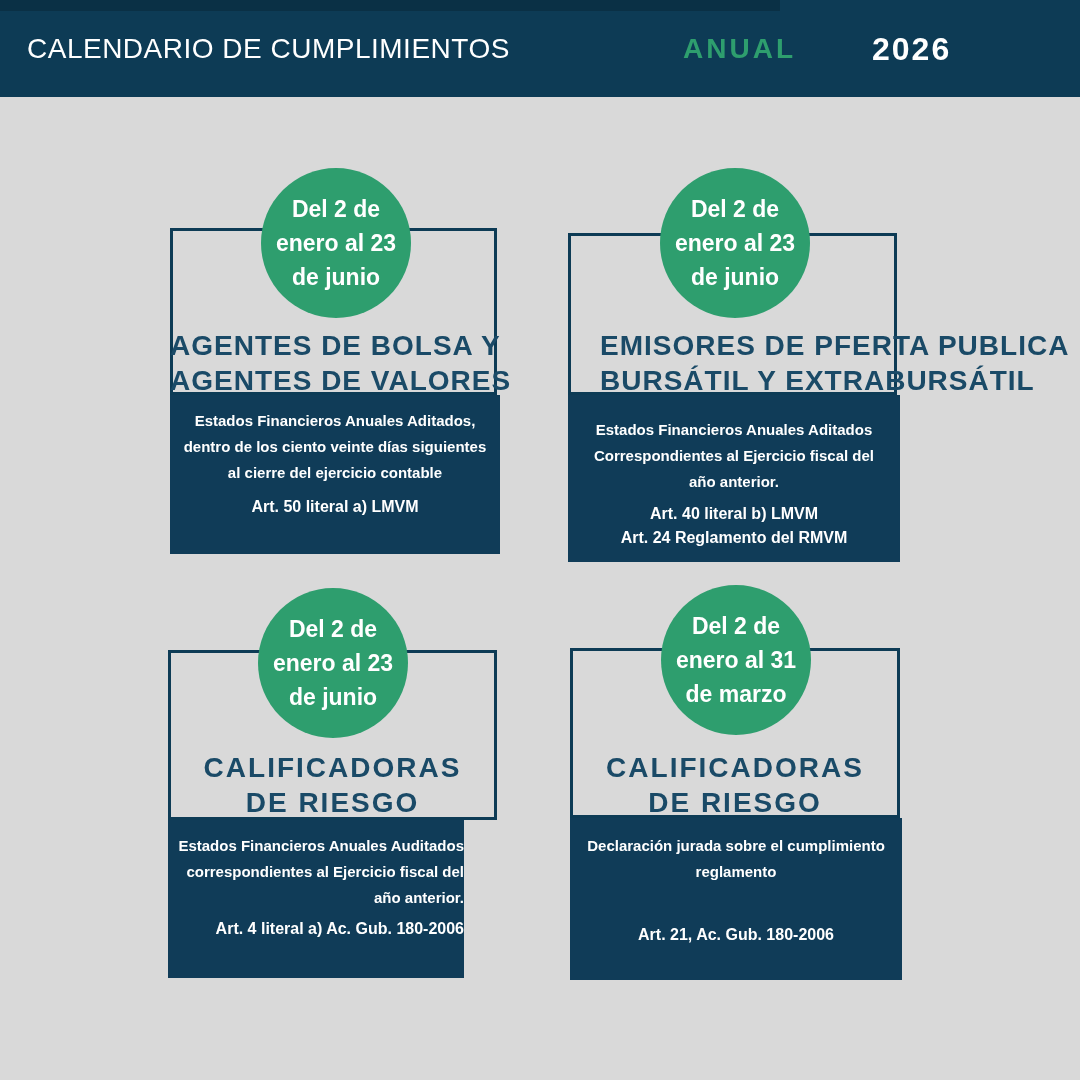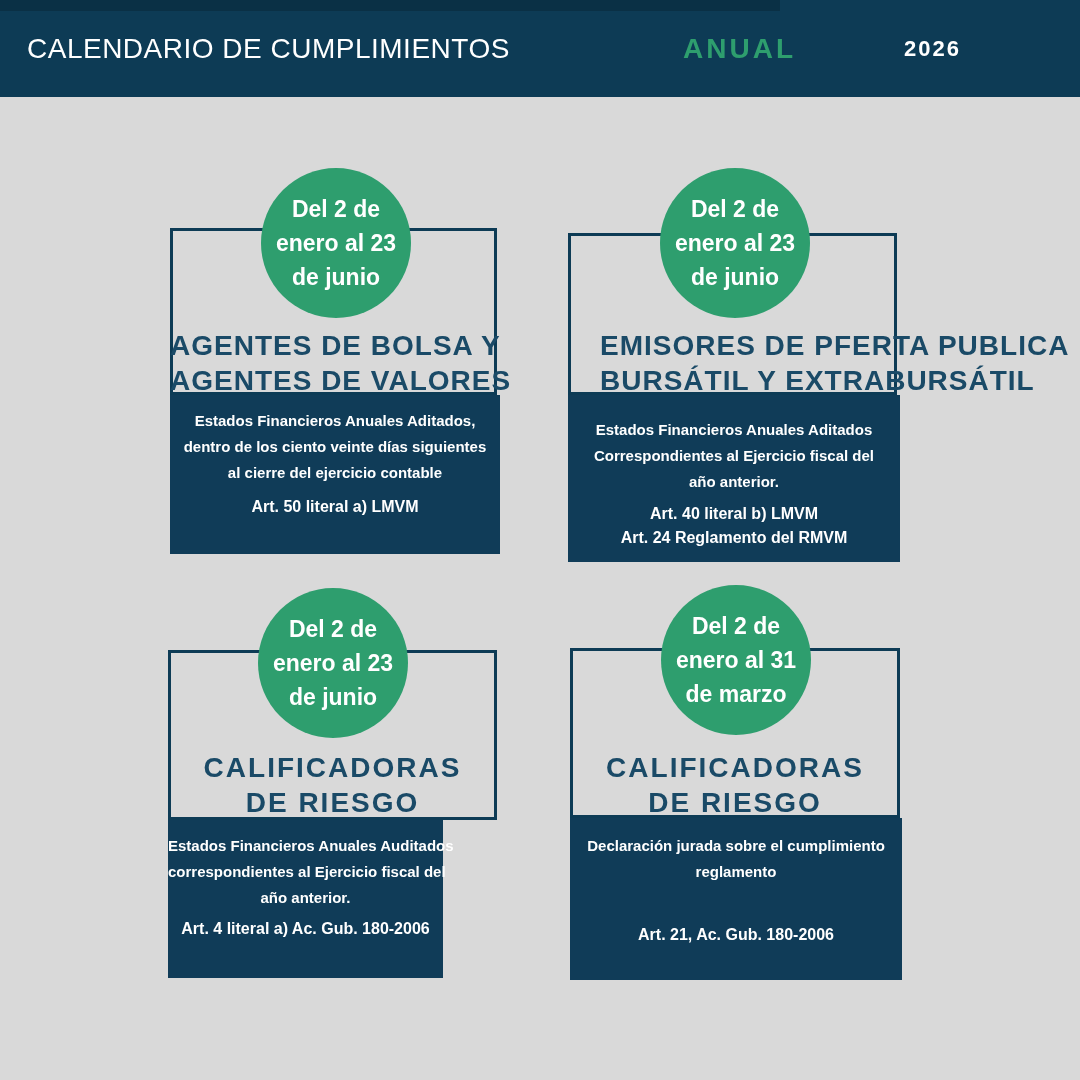--- a/index.html
+++ b/index.html
@@ -18,22 +18,22 @@
     position:relative;overflow:hidden;
   }
   .canvas{position:absolute;left:0;top:0;width:1080px;height:1080px;background:var(--background);}
   
   .header{position:absolute;left:0;top:0;width:1080px;height:97px;background:var(--header-navy);}
   .header::before{content:"";position:absolute;left:0;top:0;width:780px;height:11px;background:rgba(0,0,0,0.18);}
   .header-title{position:absolute;left:27px;top:50%;transform:translateY(-50%);
     color:var(--white);font-size:28px;font-weight:normal;letter-spacing:0.5px;white-space:nowrap;}
   .header-period{position:absolute;left:683px;top:50%;transform:translateY(-50%);
     color:var(--green);font-size:28px;font-weight:bold;letter-spacing:3px;white-space:nowrap;}
-  .header-year{position:absolute;left:904px;top:50%;transform:translateY(-50%);
-    color:var(--white);font-size:22px;font-weight:bold;letter-spacing:2px;white-space:nowrap;text-align:center;}
+  .header-year{position:absolute;left:872px;top:50%;transform:translateY(-50%);
+    color:var(--white);font-size:32px;font-weight:bold;letter-spacing:2px;white-space:nowrap;text-align:center;}
   
   .card{position:absolute;}
   .frame{position:absolute;left:0;top:0;border:3px solid var(--header-navy);box-sizing:border-box;}
   .badge{position:absolute;width:150px;height:150px;border-radius:50%;background:var(--green);
     color:var(--white);display:flex;flex-direction:column;align-items:center;justify-content:center;
     font-weight:bold;font-size:23px;line-height:34px;text-align:center;z-index:2;}
   .badge div{white-space:nowrap;}
   .title{position:absolute;left:0;text-align:center;color:var(--card-title-navy);
     font-weight:bold;font-size:28px;line-height:35px;letter-spacing:1px;z-index:1;}
   .title div{white-space:nowrap;}
@@ -105,21 +105,21 @@
     <div class="frame" style="width:329px;height:170px;"></div>
     <div class="badge" style="left:90px;top:-62px;">
       <div>Del 2 de</div>
       <div>enero al 23</div>
       <div>de junio</div>
     </div>
     <div class="title" style="top:100px;width:329px;letter-spacing:2px;">
       <div>CALIFICADORAS</div>
       <div>DE RIESGO</div>
     </div>
-    <div class="footer" style="top:170px;width:275px;height:158px;">
+    <div class="footer" style="top:170px;width:296px;height:158px;text-align:right;">
       <div class="desc" style="top:13px;">
         <div>Estados Financieros Anuales Auditados</div>
         <div>correspondientes al Ejercicio fiscal del</div>
         <div>año anterior.</div>
       </div>
       <div class="ref" style="top:97px;">
         <div>Art. 4 literal a) Ac. Gub. 180-2006</div>
       </div>
     </div>
   </div>

